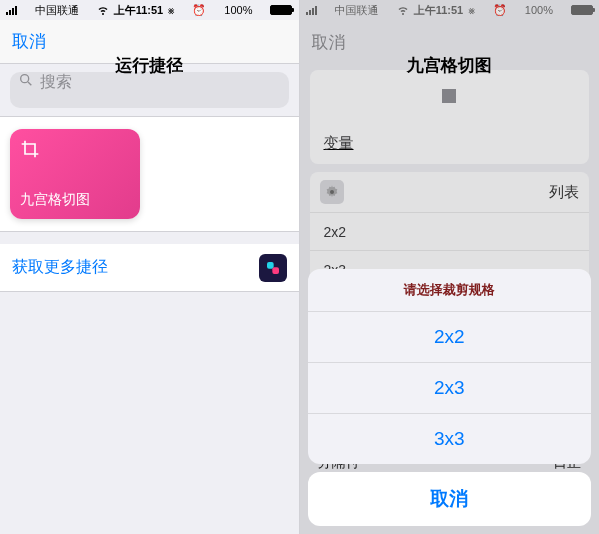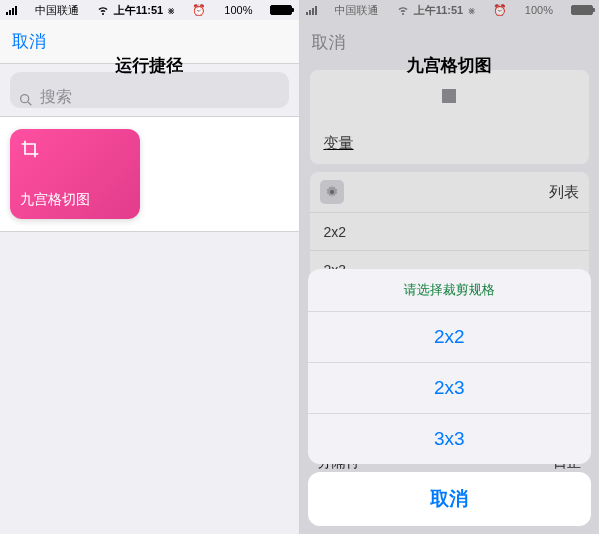--- a/index.html
+++ b/index.html
@@ -26,21 +26,21 @@
 
   
   .nav { display: flex; align-items: center; justify-content: space-between; height: 44px; padding: 0 12px; }
   .nav-title { position:absolute; left:0; right:0; text-align:center; font-size:17px; font-weight:600; pointer-events:none;margin-top:47px; }
   .nav-btn { color: #007aff; font-size: 17px; }
   .phone-left .nav { background:#f8f8f8; border-bottom:1px solid #d1d1d6; }
   .phone-right .nav-btn { color:#8a8a8e; }
   .phone-right .nav-title { color:#000; }
 
   
-  .search { margin: 8px 10px; background:#e0e0e5; border-radius:10px; height:36px; display:flex; align-items:flex-end; padding:0 8px; color:#8e8e93; font-size:16px; }
+  .search { margin: 8px 10px; background:#e0e0e5; border-radius:10px; height:36px; display:flex; align-items:flex-start; padding:0 8px; color:#8e8e93; font-size:16px; }
   .search svg { width:16px; height:16px; margin-right:6px; }
 
   
   .card-area { background:#fff; padding:12px 10px; border-top:1px solid #d1d1d6; border-bottom:1px solid #d1d1d6; }
   .card { width: 130px; height: 90px; border-radius: 12px; background: linear-gradient(135deg,#ff4fa0,#e23c8c); color:#fff; padding:10px; display:flex; flex-direction:column; justify-content:space-between; box-shadow:0 2px 6px rgba(0,0,0,.15); }
   .card-icon { width:20px; height:20px; }
   .card-label { font-size:14px; }
 
   
   .row { background:#fff; border-bottom:1px solid #d1d1d6; height:48px; display:flex; align-items:center; justify-content:space-between; padding:0 12px; margin-top:12px; }
@@ -57,21 +57,21 @@
   .var-val { color:#555; }
   .list-block { background:rgba(255,255,255,.55); border-radius:8px; margin:8px 10px; }
   .list-hdr { display:flex; align-items:center; gap:8px; height:40px; padding:0 10px; font-size:15px; color:#333;justify-content:space-between; }
   .gear-box { width:24px; height:24px; border-radius:5px; background:#d4d4d8; display:flex; align-items:center; justify-content:center; }
   .gear-box svg{width:16px;height:16px;}
   .list-item { height:38px; display:flex; align-items:center; padding:0 14px; border-top:1px solid rgba(0,0,0,.08); font-size:14px; color:#3a3a3c; }
 
   
   .sheet { position:absolute; left:8px; right:8px; bottom:8px; }
   .sheet-group { background:#f2f2f7; border-radius:12px; overflow:hidden; }
-  .sheet-title { text-align:center; font-size:13px; color:#15803d; padding:12px 0; border-bottom:1px solid #d9d9dd; }
+  .sheet-title { text-align:center; font-size:13px; color:#7f1d1d; padding:12px 0; border-bottom:1px solid #d9d9dd;font-weight:bold; }
   .sheet-opt { text-align:center; font-size:19px; color:#007aff; padding:14px 0; border-bottom:1px solid #d9d9dd; }
   .sheet-opt:last-child { border-bottom:none; }
   .sheet-cancel { margin-top:8px; background:#fff; border-radius:12px; text-align:center; font-size:19px; font-weight:600; color:#007aff; padding:14px 0; }
   .behind-row { display:flex; justify-content:space-between; padding:0 18px; color:#1b1b1b; font-size:14px; position:absolute; bottom:62px; left:0; right:0; }
 </style>
 </head>
 <body>
 
 <div class="wrap">
 
@@ -114,20 +114,29 @@
 
     <div class="card-area">
       <div class="card">
         <svg class="card-icon" viewBox="0 0 24 24">
             <path fill="none" stroke="#fff" stroke-width="2" d="M6 2v16h16M2 6h16v16"></path>
           </svg>
         <span class="card-label">九宫格切图</span>
       </div>
     </div>
 
+    <div class="row">
+      <span class="row-label">获取更多捷径</span>
+      <span class="app-tile">
+        <svg width="16" height="16" viewBox="0 0 24 24">
+            <rect x="3" y="3" width="10" height="10" rx="3" fill="#23d3e8"></rect>
+            <rect x="11" y="11" width="10" height="10" rx="3" fill="#ff3b7f"></rect>
+          </svg>
+      </span>
+    </div>
   </div>
 
   <div class="phone phone-right">
     <div class="status dimmed">
       <div class="status-left">
         <span class="bars">
             <i></i>
             <i></i>
             <i></i>
             <i></i>

